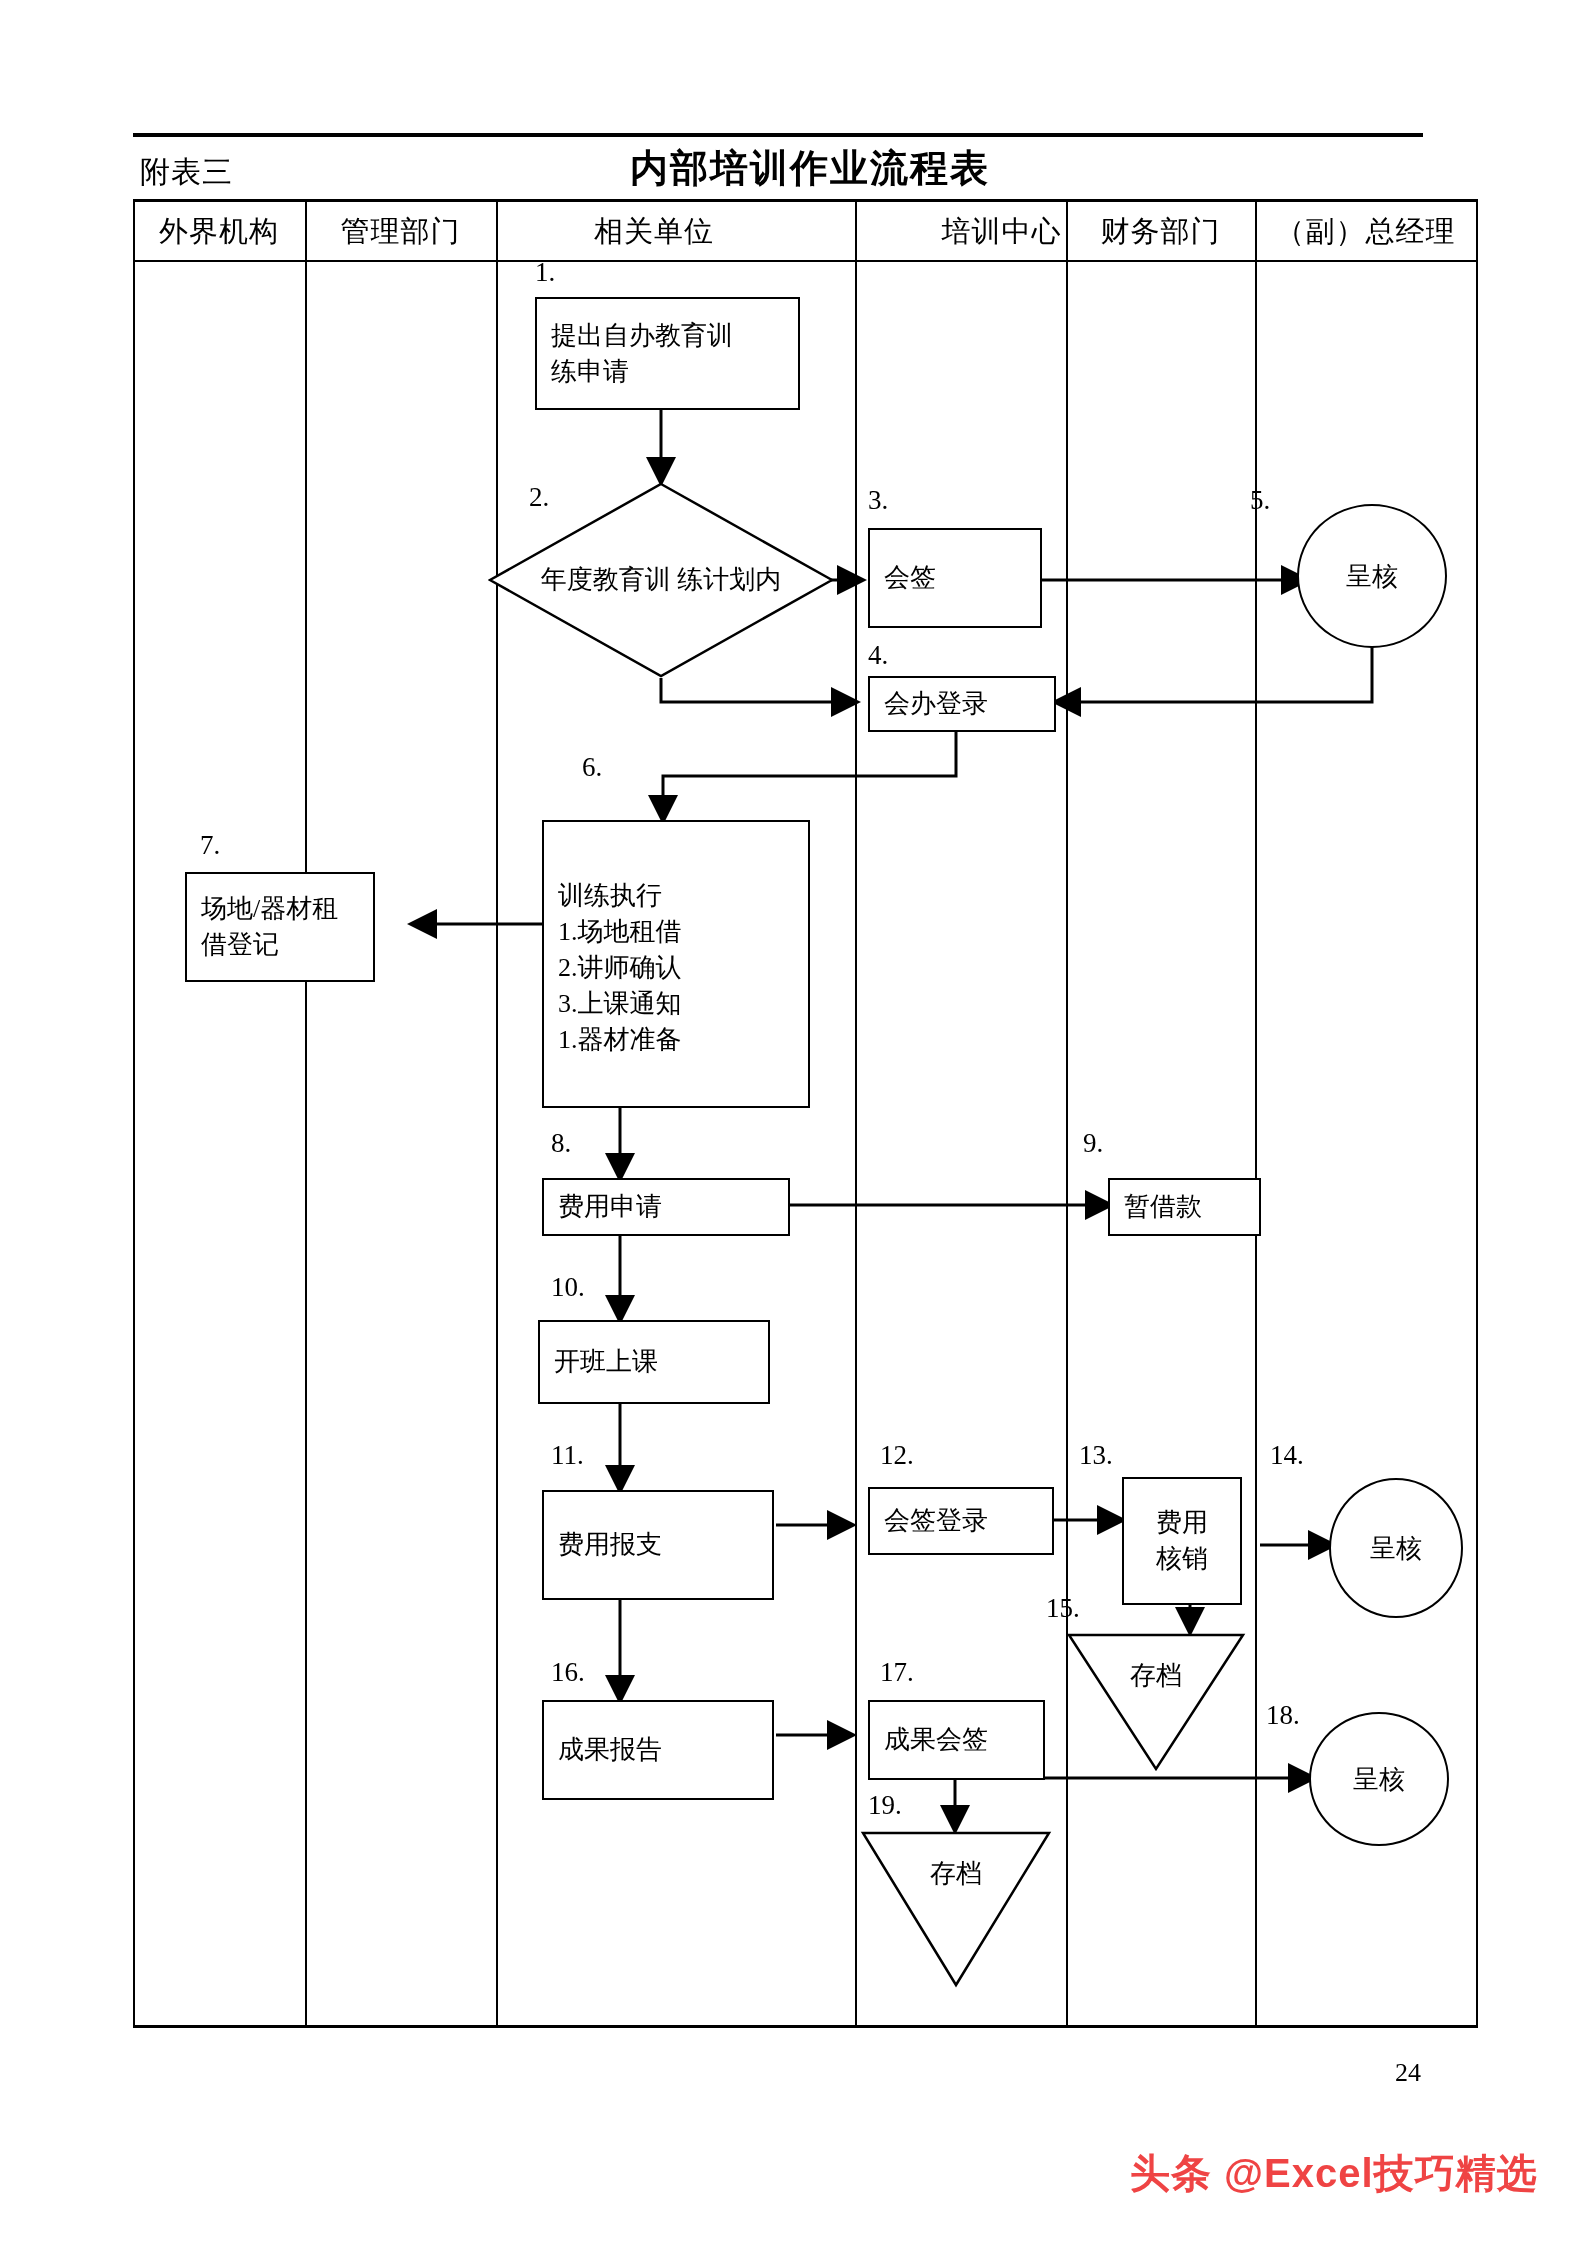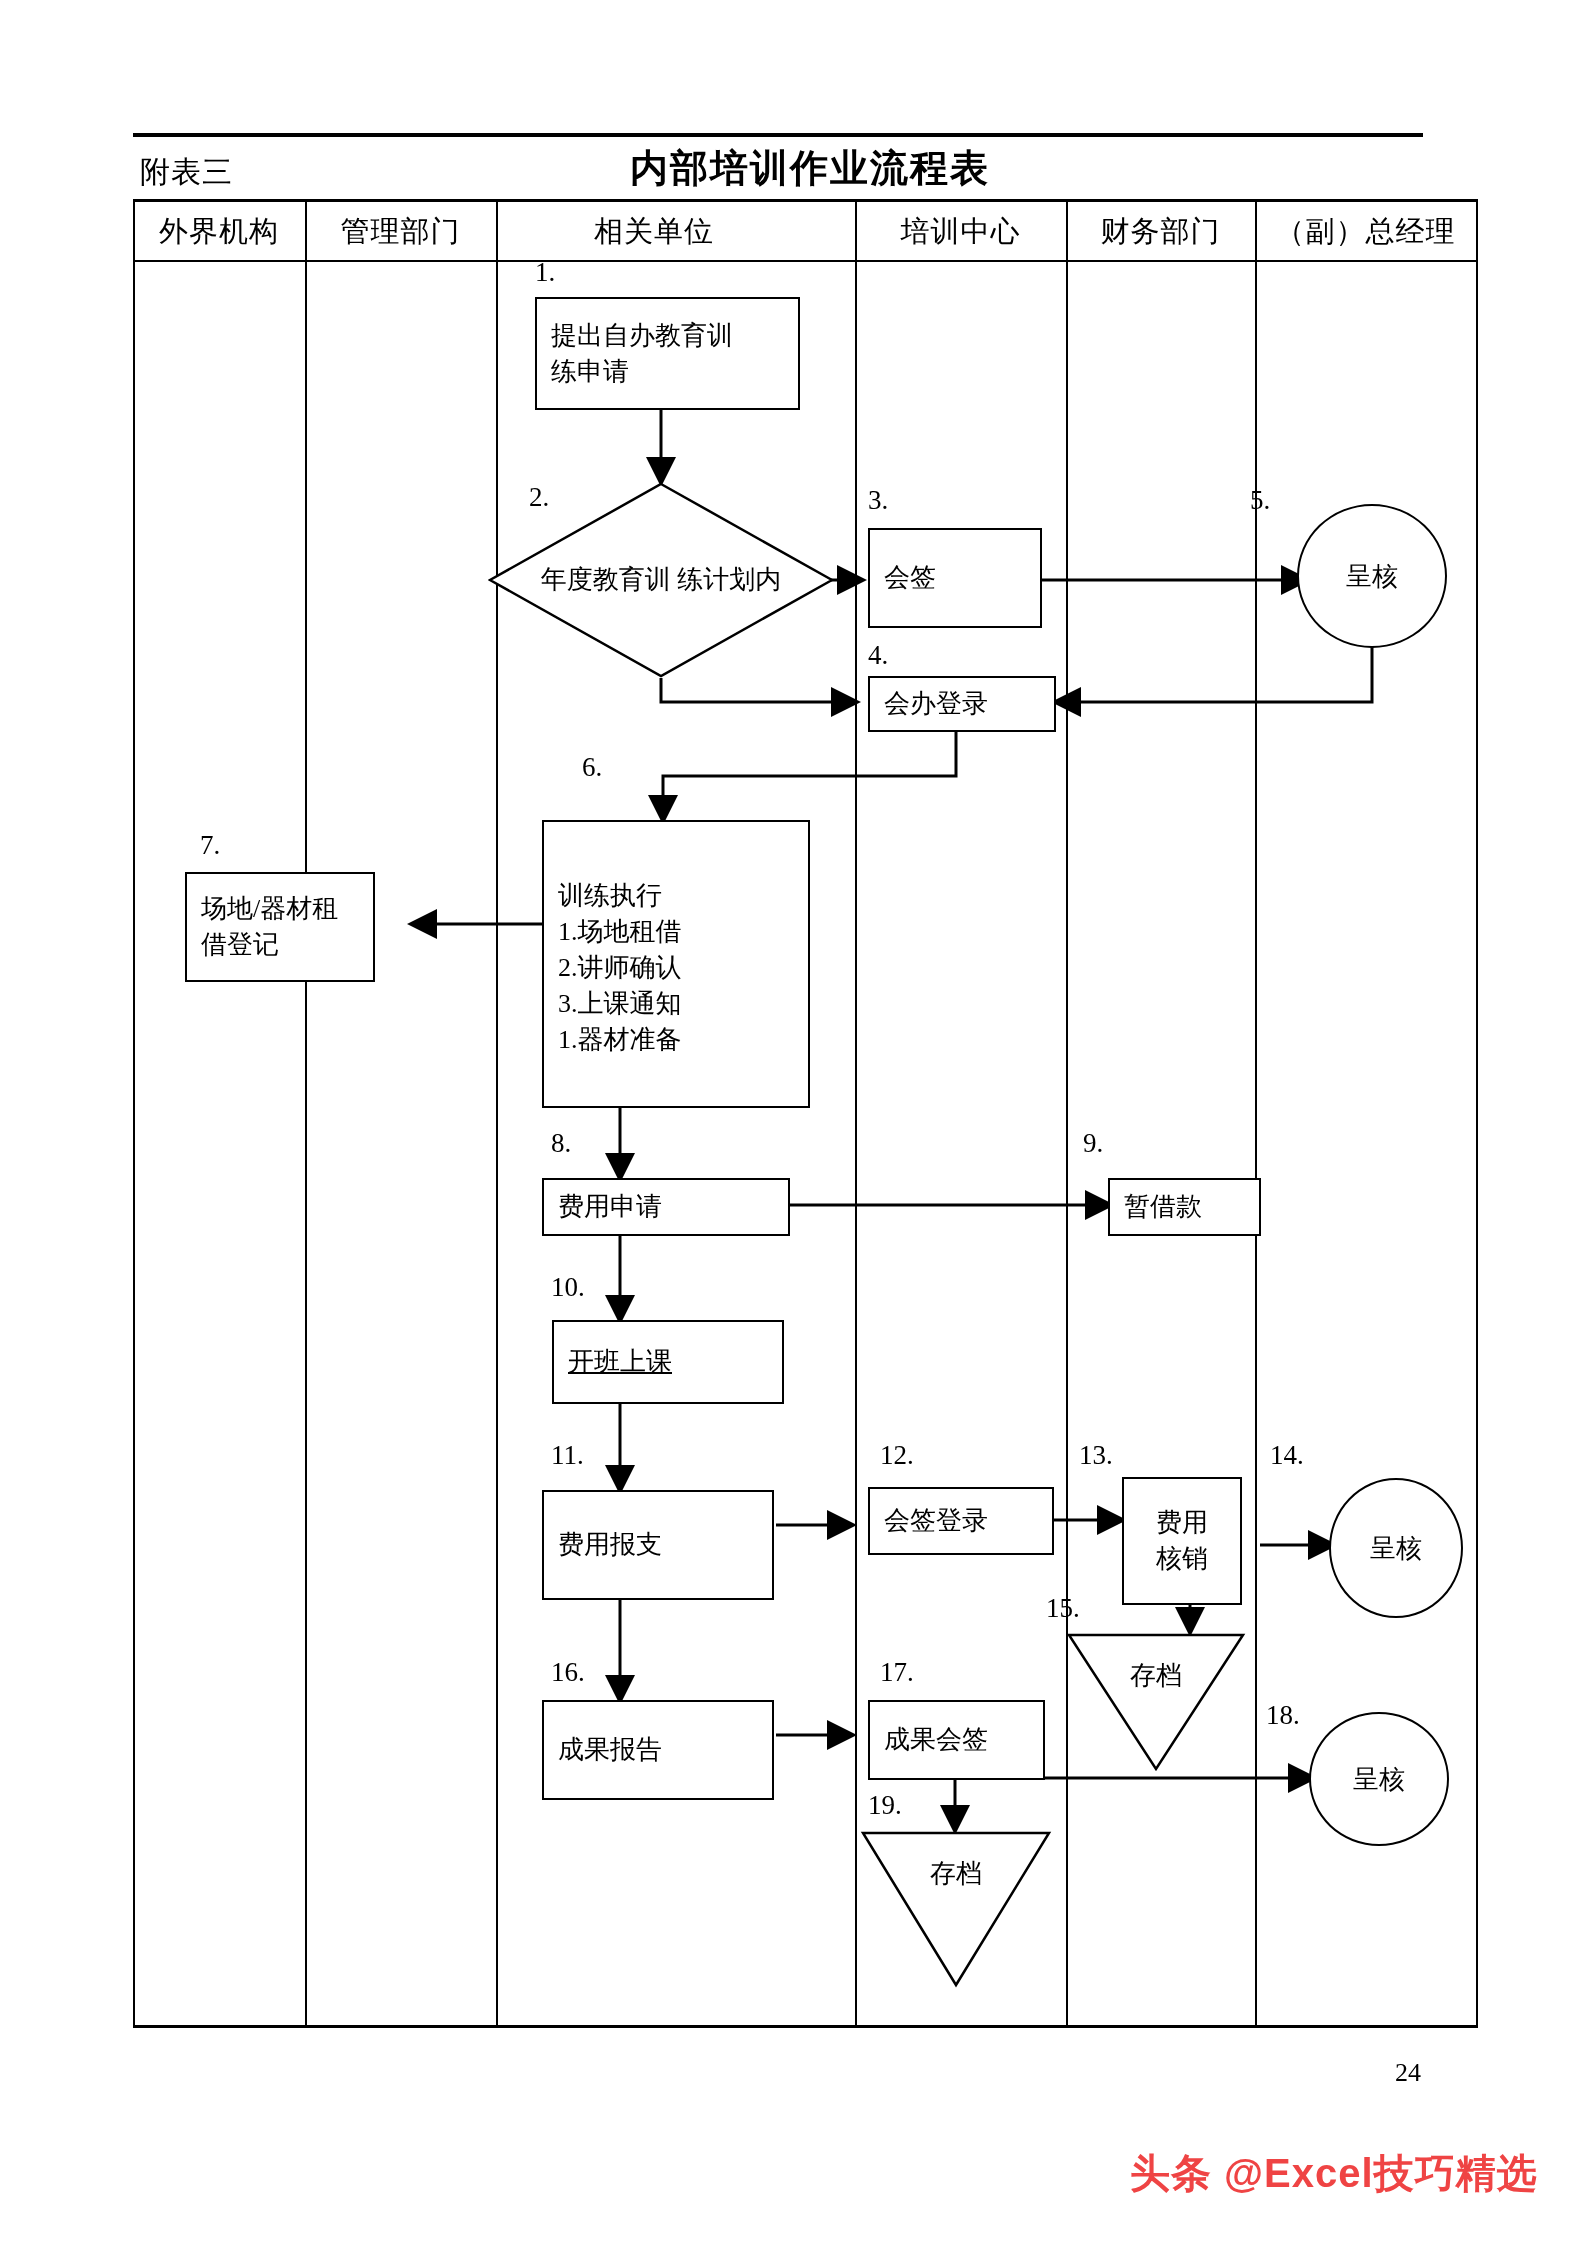--- a/index.html
+++ b/index.html
@@ -186,21 +186,21 @@
     <div class="gline v-thin" style="left:363px;"></div>
     <div class="gline v-thin" style="left:722px;"></div>
     <div class="gline v-thin" style="left:933px;"></div>
     <div class="gline v-thin" style="left:1122px;"></div>
     <div class="gline v-thin" style="left:1343px;"></div>
   </div>
 
   <div class="col-head" style="left:133px; width:172px;">外界机构</div>
   <div class="col-head" style="left:305px; width:191px;">管理部门</div>
   <div class="col-head" style="left:496px; width:316px;">相关单位</div>
-  <div class="col-head" style="left:855px; width:211px;">培训中心</div>
+  <div class="col-head" style="left:896px; width:211px;">培训中心</div>
   <div class="col-head" style="left:1066px; width:189px;">财务部门</div>
   <div class="col-head" style="left:1255px; width:221px;">（副）总经理</div>
 
   <svg class="conn" viewBox="0 0 1587 2245" xmlns="http://www.w3.org/2000/svg">
     <defs>
       <marker id="ah" viewBox="0 0 12 12" refX="10" refY="6" markerWidth="10" markerHeight="10" orient="auto-start-reverse">
         <path d="M0,0 L12,6 L0,12 z" fill="#000"></path>
       </marker>
     </defs>
     <g stroke="#000" stroke-width="3" fill="none">
@@ -296,21 +296,21 @@
   <div class="node left" style="left:542px; top:1178px; width:248px; height:58px;">
     <span class="ln">费用申请</span>
   </div>
 
   <div class="step-num" style="left:1083px; top:1128px;">9.</div>
   <div class="node left" style="left:1108px; top:1178px; width:153px; height:58px;">
     <span class="ln">暂借款</span>
   </div>
 
   <div class="step-num" style="left:551px; top:1272px;">10.</div>
-  <div class="node left" style="left:552px; top:1320px; width:232px; height:84px;text-decoration:underline;">
+  <div class="node left" style="left:538px; top:1320px; width:232px; height:84px;">
     <span class="ln">开班上课</span>
   </div>
 
   <div class="step-num" style="left:551px; top:1440px;">11.</div>
   <div class="node left" style="left:542px; top:1490px; width:232px; height:110px;">
     <span class="ln">费用报支</span>
   </div>
 
   <div class="step-num" style="left:880px; top:1440px;">12.</div>
   <div class="node left" style="left:868px; top:1487px; width:186px; height:68px;">

